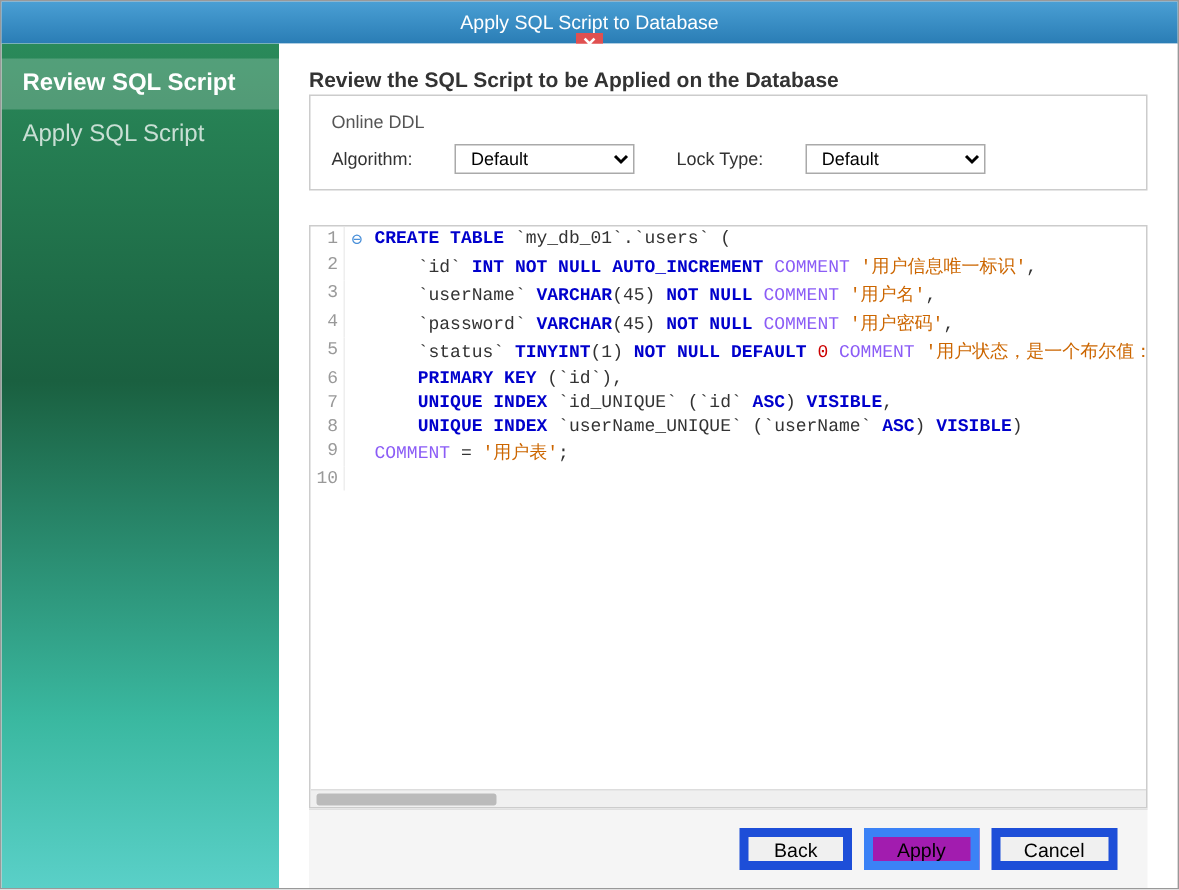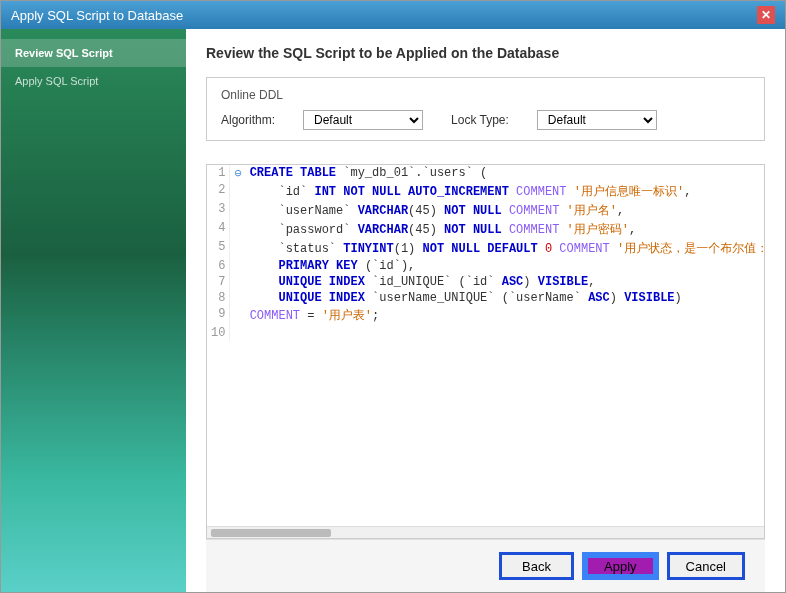--- a/index.html
+++ b/index.html
@@ -10,26 +10,27 @@
       height: 593px;
       display: flex;
       flex-direction: column;
       border: 1px solid #999;
       background: #fff;
     }
 
     .title-bar {
       background: linear-gradient(180deg, #4a9fd4 0%, #2a7db5 100%);
       color: #fff;
-      padding: 6px 10px;
+      padding: 6px 20px;
       display: flex;
       align-items: center;
       justify-content: space-between;
       height: 28px;
       font-size: 13px;
+      flex-direction: column;
     }
     .title-bar-close {
       background: #e05050;
       border: none;
       color: #fff;
       width: 18px;
       height: 18px;
       cursor: pointer;
       font-size: 12px;
       display: flex;
@@ -47,21 +48,21 @@
     .sidebar {
       width: 185px;
       background: linear-gradient(180deg, #2a8a5a 0%, #1a6040 40%, #3ab8a0 80%, #5ad0c8 100%);
       padding: 10px 0;
       flex-shrink: 0;
     }
     .sidebar-item {
       padding: 8px 14px;
       color: #fff;
       cursor: pointer;
-      font-size: 11px;
+      font-size: 16px;
     }
     .sidebar-item.active {
       background: rgba(255,255,255,0.2);
       font-weight: bold;
     }
     .sidebar-item.inactive {
       color: rgba(255,255,255,0.75);
     }
 
     .main-content {
@@ -70,21 +71,21 @@
       display: flex;
       flex-direction: column;
       padding: 16px 20px 0 20px;
       overflow: hidden;
     }
 
     .main-title {
       font-size: 14px;
       font-weight: bold;
       color: #333;
-      margin-bottom: 16px;
+      margin-bottom: 2px;
     }
 
     .online-ddl-section {
       border: 1px solid #ccc;
       padding: 10px 14px;
       margin-bottom: 23px;
       background: #fff;
     }
     .online-ddl-label {
       font-size: 12px;
@@ -160,21 +161,21 @@
       align-items: center;
       padding: 12px 20px 12px 0;
       gap: 8px;
       border-top: 1px solid #e0e0e0;
       background: #f5f5f5;
     }
     .btn {
       height: 28px;
       min-width: 75px;
       padding: 0 16px;
-      border: 3px solid #1d4ed8;
+      border: 6px solid #1d4ed8;
       background: #f0f0f0;
       cursor: pointer;
       font-size: 13px;
     }
     .btn-apply {
       border: 6px solid #3b82f6;
       background: #a21caf;
     }
 
     .scrollbar-placeholder {

